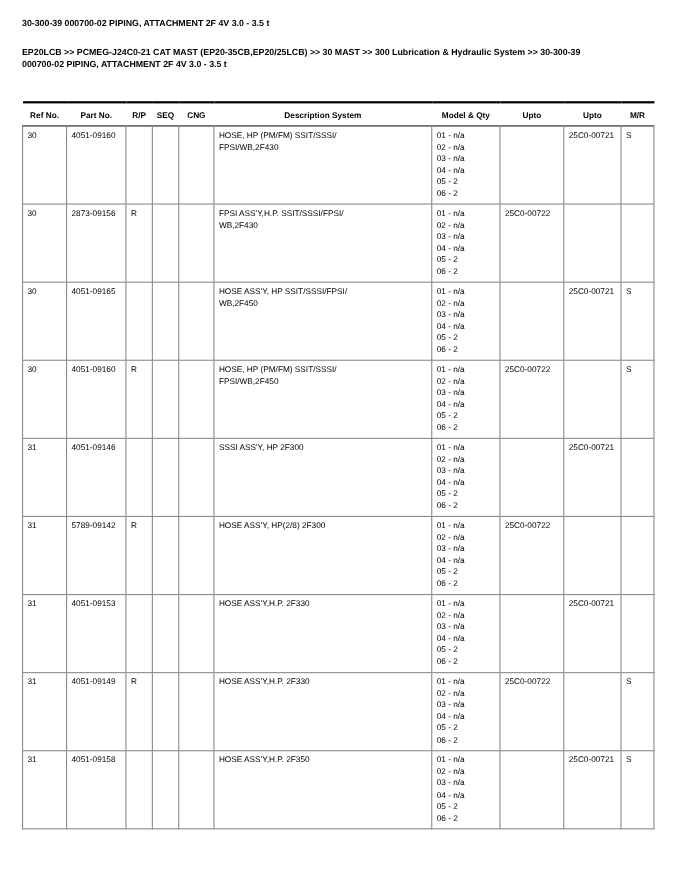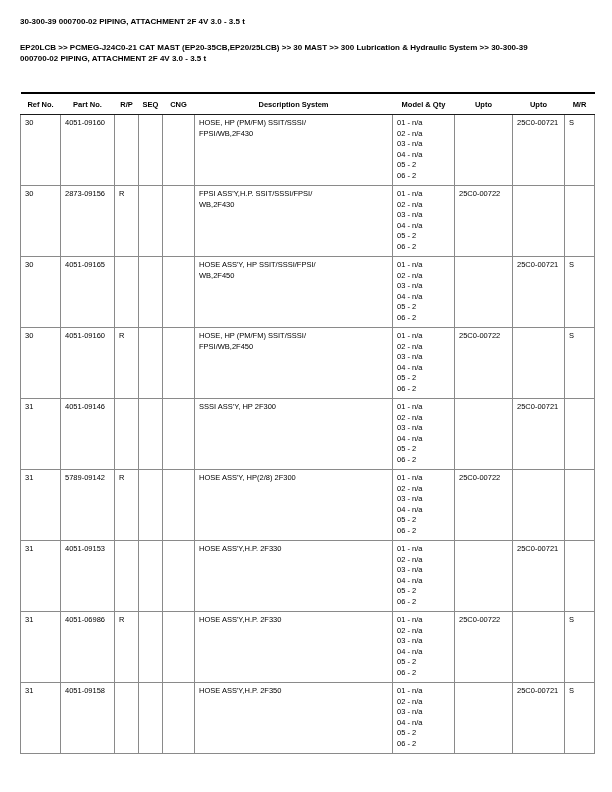--- a/index.html
+++ b/index.html
@@ -206,21 +206,21 @@
 03 - n/a
 04 - n/a
 05 - 2
 06 - 2</td>
           <td></td>
           <td>25C0-00721</td>
           <td></td>
         </tr>
         <tr>
           <td>31</td>
-          <td>4051-06986</td>
+          <td>4051-09149</td>
           <td>R</td>
           <td></td>
           <td></td>
           <td>HOSE ASS'Y,H.P. 2F330</td>
           <td>01 - n/a
 02 - n/a
 03 - n/a
 04 - n/a
 05 - 2
 06 - 2</td>

